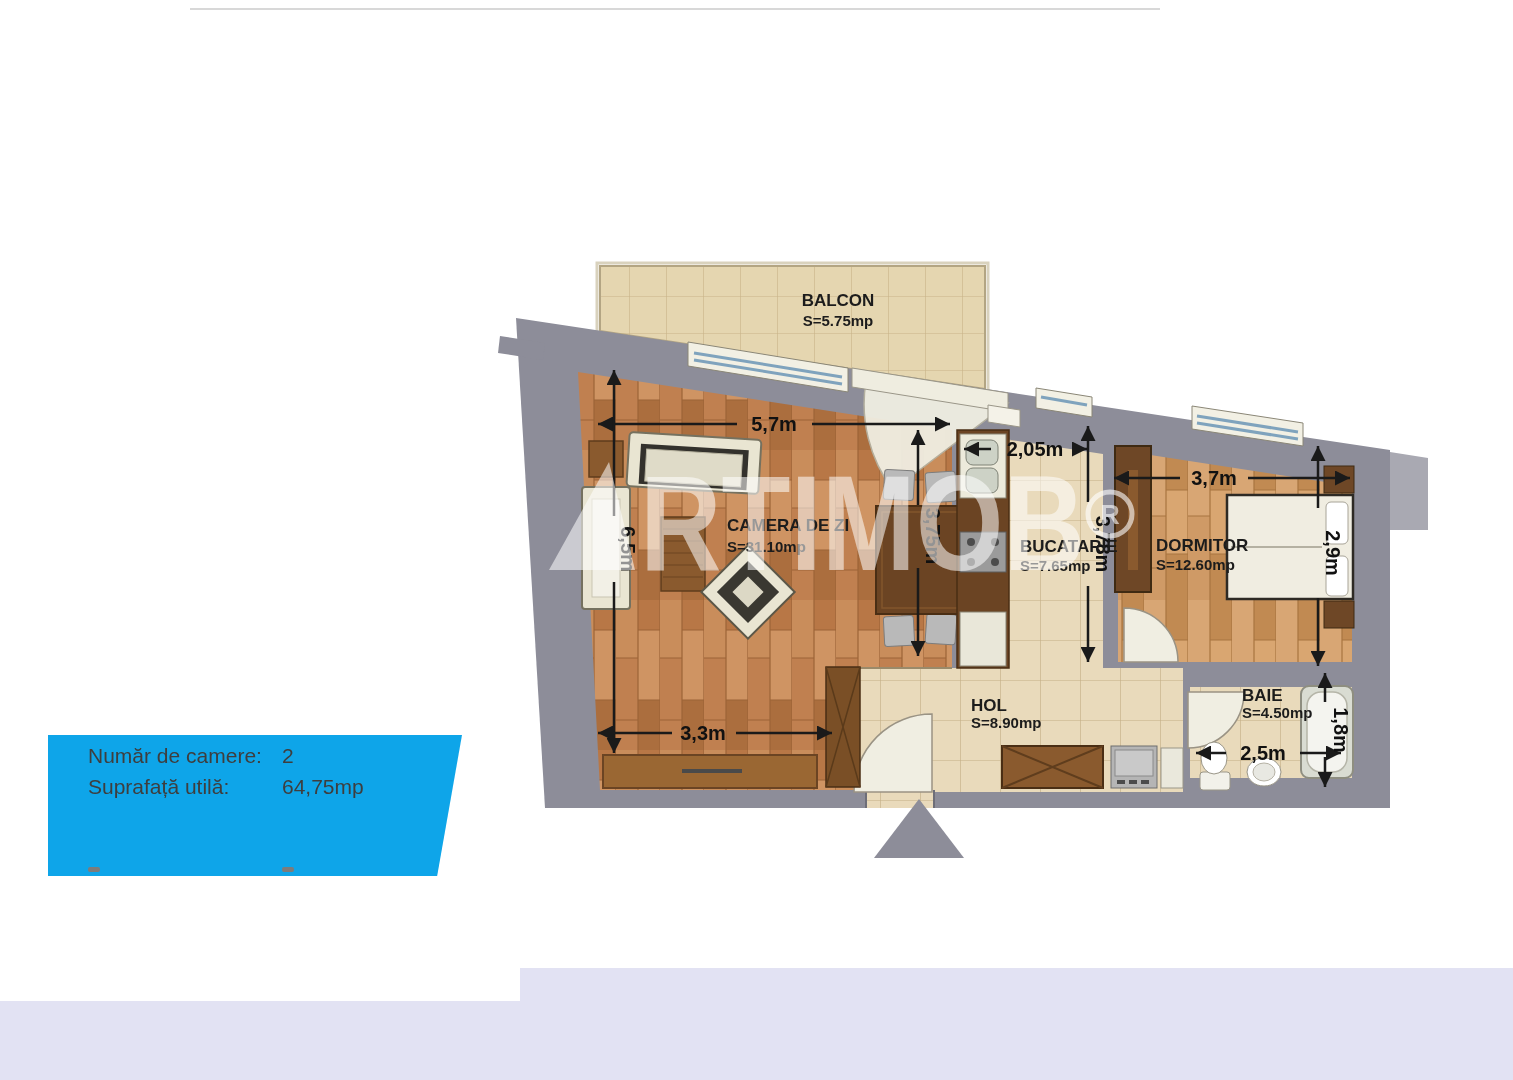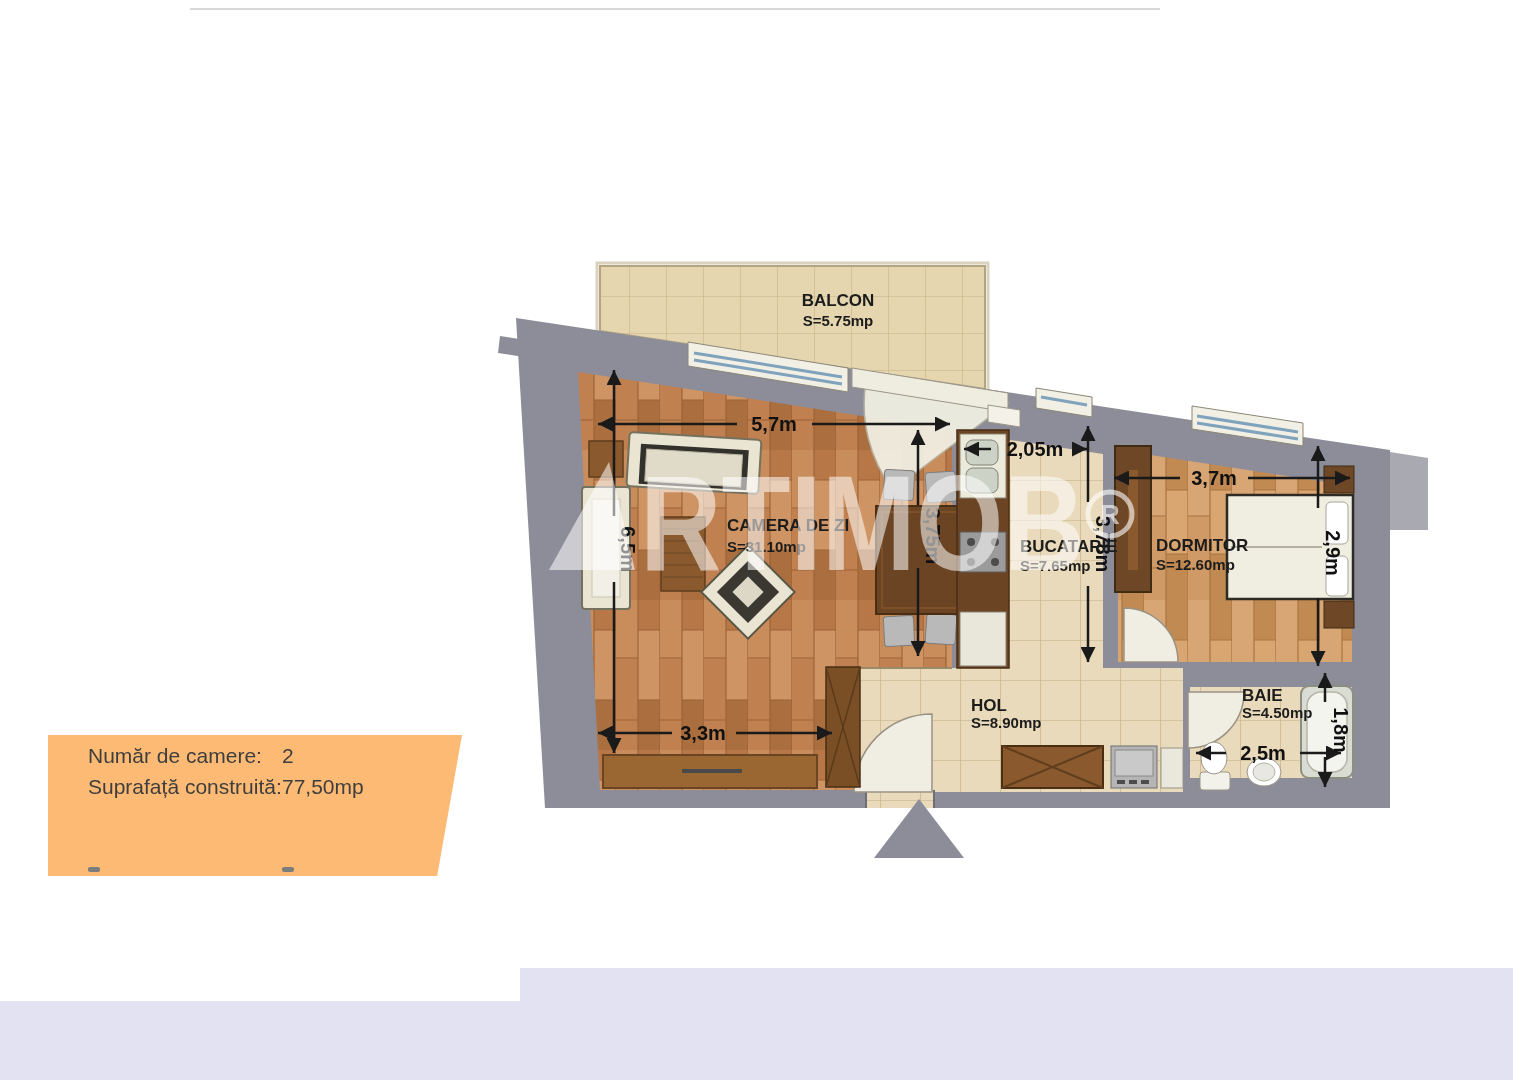--- a/index.html
+++ b/index.html
@@ -1,21 +1,21 @@
 <!DOCTYPE html>
 <html><head>
 <meta charset="utf-8">
 <style>
   html,body{margin:0;padding:0;background:#fff;}
   .canvas{position:relative;width:1513px;height:1080px;background:#ffffff;overflow:hidden;
           font-family:"Liberation Sans",sans-serif;}
   .topline{position:absolute;left:190px;top:8px;width:970px;height:2px;background:#d8d8d8;}
   svg.plan{position:absolute;left:0;top:0;}
   
-  .info-panel{position:absolute;left:48px;top:735px;width:414px;height:141px;background:#fdba74;
+  .info-panel{position:absolute;left:48px;top:735px;width:414px;height:141px;background:#0ea5e9;
               clip-path:polygon(0 0,100% 0,94% 100%,0 100%);color:#3e3e3e;}
   .ip-rows{padding-top:5px;}
   .ip-row{position:relative;height:31px;line-height:31px;font-size:21px;}
   .ip-label{position:absolute;left:40px;white-space:nowrap;}
   .ip-value{position:absolute;left:234px;white-space:nowrap;}
   .cutmark{position:absolute;width:12px;height:5px;background:#7c7c7c;border-radius:2px;top:132px;}
   .cutmark.m1{left:40px;} .cutmark.m2{left:234px;}
   
   .lav-right{position:absolute;left:520px;top:968px;width:993px;height:112px;background:#e2e2f3;}
   .lav-left{position:absolute;left:0;top:1001px;width:520px;height:79px;background:#e2e2f3;}
@@ -282,22 +282,22 @@
     </g>
   </svg>
 
   <div class="info-panel">
     <div class="ip-rows">
       <div class="ip-row">
         <span class="ip-label">Număr de camere:</span>
         <span class="ip-value">2</span>
       </div>
       <div class="ip-row">
-        <span class="ip-label">Suprafață construită:</span>
-        <span class="ip-value">77,50mp</span>
+        <span class="ip-label">Suprafață utilă:</span>
+        <span class="ip-value">64,75mp</span>
       </div>
     </div>
     <div class="cutmark m1"></div>
     <div class="cutmark m2"></div>
   </div>
 
   <div class="lav-right"></div>
   <div class="lav-left"></div>
 
 </div>

